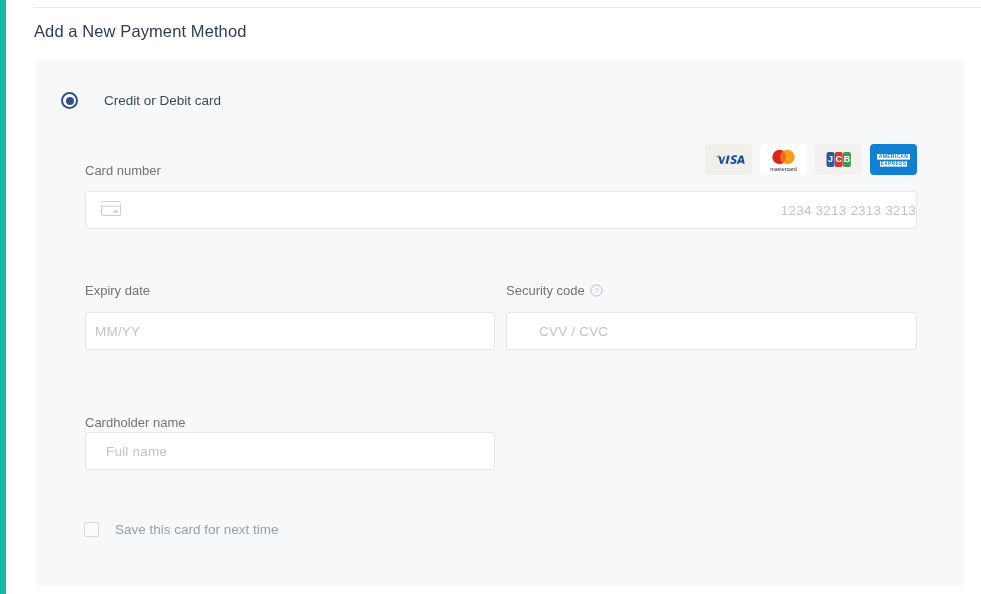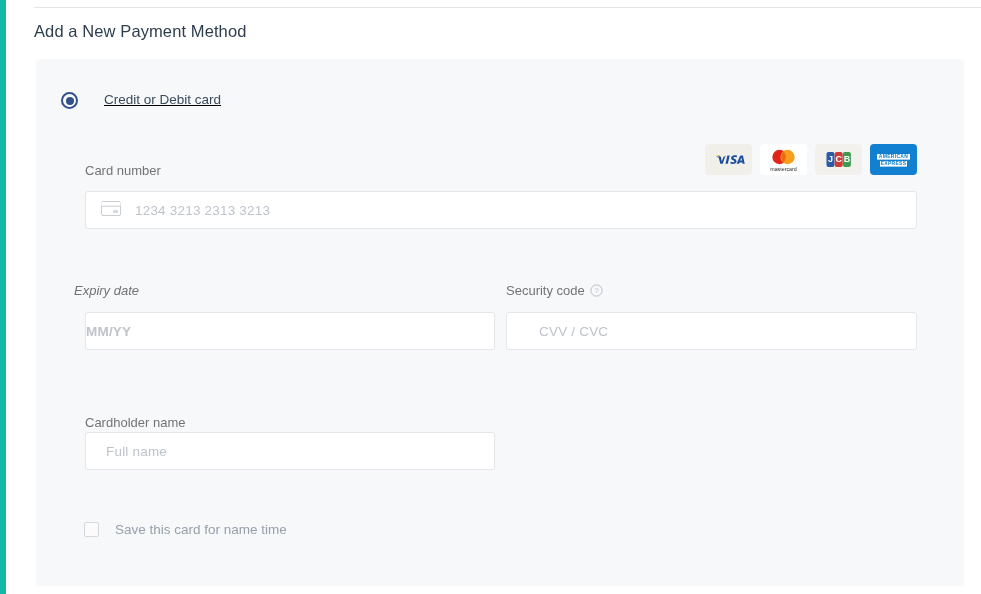--- a/index.html
+++ b/index.html
@@ -46,21 +46,21 @@
     height: 527px;
     background: #f7f8fa;
     border-radius: 4px;
   }
   
   .method-row {
     position: absolute;
     left: 25px;
     top: 33px;
     display: flex;
-    text-decoration: underline;
+    align-items: center;
   }
   .radio {
     width: 17px;
     height: 17px;
     border-radius: 50%;
     border: 2px solid #31508c;
     background: #ffffff;
     box-sizing: border-box;
     display: flex;
     align-items: center;
@@ -108,20 +108,21 @@
   }
   .input {
     position: absolute;
     background: #ffffff;
     border: 1px solid #e4e6ea;
     border-radius: 3px;
     box-sizing: border-box;
     display: flex;
     align-items: center;
     height: 38px;
+    justify-content: space-between;
   }
   .placeholder {
     font-size: 13.5px;
     color: #bfc3ca;
     white-space: nowrap;
     letter-spacing: .2px;
   }
   .card-icon {
     margin-left: 15px;
     margin-right: 14px;
@@ -224,39 +225,39 @@
         <svg width="20" height="15" viewBox="0 0 20 15">
           <rect x="0.5" y="0.5" width="19" height="14" rx="1.5" fill="#ffffff" stroke="#c9ccd2"></rect>
           <rect x="0.5" y="1" width="19" height="4" fill="#ffffff" stroke="#c9ccd2" stroke-width="0"></rect>
           <line x1="0.5" y1="5.2" x2="19.5" y2="5.2" stroke="#c9ccd2"></line>
           <rect x="12" y="9" width="5" height="3" rx="0.5" fill="#d6d9de"></rect>
         </svg>
       </span>
       <span class="placeholder">1234 3213 2313 3213</span>
     </div>
 
-    <div class="field-label" style="left:38px; top:224px;font-style:italic;">Expiry date</div>
-    <div class="input" style="left:49px; top:253px; width:410px; padding-left:0;font-weight:bold;">
+    <div class="field-label" style="left:49px; top:224px;">Expiry date</div>
+    <div class="input" style="left:49px; top:253px; width:410px; padding-left:9px;">
       <span class="placeholder">MM/YY</span>
     </div>
 
     <div class="field-label" style="left:470px; top:224px;">
       <span>Security code</span><span class="help-icon"><svg width="13" height="13" viewBox="0 0 13 13">
             <circle cx="6.5" cy="6.5" r="5.6" fill="none" stroke="#b9bec6" stroke-width="1"></circle>
             <text x="6.5" y="9.4" text-anchor="middle" font-family="'Liberation Sans',sans-serif" font-size="7.6" fill="#b9bec6">?</text>
           </svg></span>
     </div>
     <div class="input" style="left:470px; top:253px; width:411px; padding-left:32px;">
       <span class="placeholder">CVV / CVC</span>
     </div>
 
     <div class="field-label" style="left:49px; top:344px;margin-top:12px;">Cardholder name</div>
     <div class="input" style="left:49px; top:373px; width:410px; padding-left:20px;">
       <span class="placeholder">Full name</span>
     </div>
 
     <div class="save-row">
       <span class="checkbox"></span>
-      <span class="save-label">Save this card for name time</span>
+      <span class="save-label">Save this card for next time</span>
     </div>
 
   </div>
 </div>
 
 </body></html>

